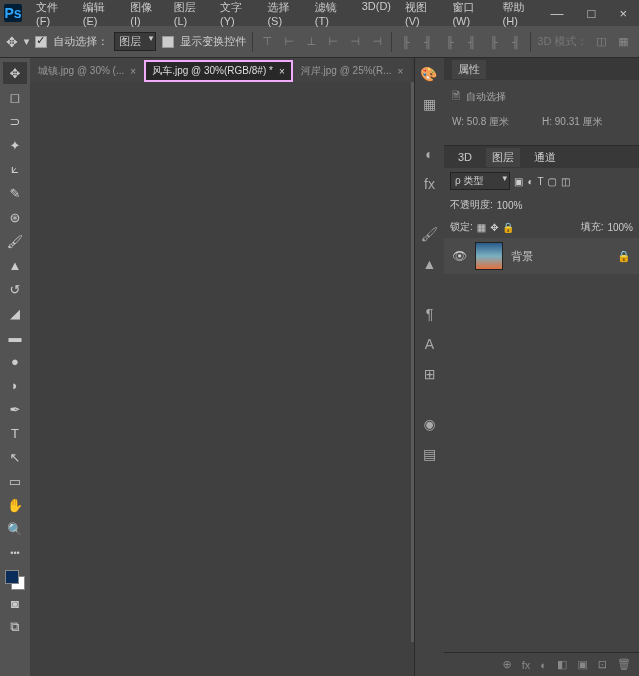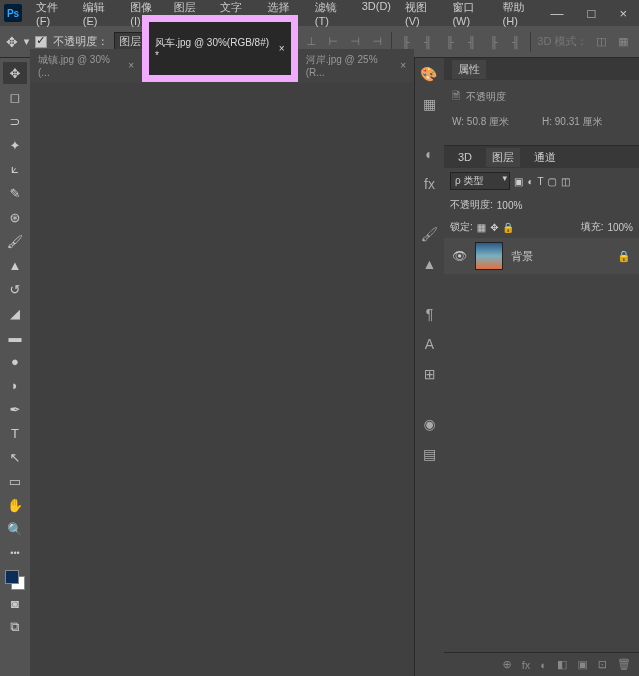--- a/index.html
+++ b/index.html
@@ -1,18 +1,18 @@
 <!DOCTYPE html>
 <html><head>
 <meta charset="utf-8">
 <style>
 *{margin:0;padding:0;box-sizing:border-box;font-family:"Microsoft YaHei",sans-serif;user-select:none}
 body{background:#535353;color:#ccc;font-size:11px;width:639px;height:676px;overflow:hidden}
 .titlebar{height:26px;background:#434343;display:flex;align-items:center;padding:0 4px}
-.ps-logo{width:18px;height:18px;background:#001e36;color:#31a8ff;display:flex;align-items:center;justify-content:center;font-weight:bold;font-size:10px;border-radius:2px;margin-right:8px}
+.ps-logo{width:18px;height:18px;background:#001e36;color:#31a8ff;display:flex;align-items:center;justify-content:center;font-weight:bold;font-size:14px;border-radius:2px;margin-right:8px}
 .menu{display:flex;gap:2px;flex:1}
 .menu span{padding:2px 6px;cursor:pointer}
 .wincontrols{display:flex;gap:8px;margin-left:auto}
 .wincontrols span{padding:2px 8px;cursor:pointer;font-size:13px}
 .optbar{height:32px;background:#535353;border-bottom:1px solid #2a2a2a;display:flex;align-items:center;padding:0 6px;gap:6px}
 .move-icon{font-size:14px}
 .cb{width:12px;height:12px;border:1px solid #999;display:inline-block;vertical-align:middle;background:#ccc;position:relative}
 .cb.checked::after{content:"✓";position:absolute;top:-3px;left:0;color:#222;font-size:11px}
 .dd{background:#3a3a3a;border:1px solid #222;padding:1px 14px 1px 4px;position:relative}
 .dd::after{content:"▾";position:absolute;right:2px;top:0;font-size:9px}
@@ -22,21 +22,21 @@
 .tooldock{width:30px;background:#535353;display:flex;flex-direction:column;align-items:center;padding-top:4px;gap:2px}
 .tool{width:24px;height:22px;display:flex;align-items:center;justify-content:center;font-size:13px;color:#ccc;cursor:pointer}
 .tool.sel{background:#3a3a3a}
 .swatch{width:20px;height:20px;margin-top:4px;position:relative}
 .swatch .fg{width:14px;height:14px;background:#0a2d5a;border:1px solid #888;position:absolute;top:0;left:0}
 .swatch .bg{width:14px;height:14px;background:#fff;border:1px solid #888;position:absolute;bottom:0;right:0}
 .docarea{flex:1;display:flex;flex-direction:row;background:#404040}
 .tabs{height:24px;background:#434343;display:flex;align-items:end}
 .tab{padding:4px 8px;background:#434343;font-size:10px;color:#999;display:flex;align-items:center;gap:6px;cursor:pointer}
 .tab.active{background:#282828;color:#ddd}
-.tab.hl{border:7px solid #f0abfc;padding:14px 6px}
+.tab.hl{border:2px solid #f0abfc;padding:2px 6px}
 .canvas{flex:1;position:relative;overflow:hidden}
 .img{position:absolute;top:8px;left:30px;width:328px;height:582px;background:linear-gradient(180deg,#1a2d4a 0%,#1e3a5a 8%,#2a4d6a 15%,#3a6d8a 25%,#5a9aaa 35%,#aaccbb 48%,#ffe5a0 52%,#ff9a4a 56%,#e06030 60%,#d04020 75%,#c03518 100%)}
 .windmill{position:absolute;top:240px;left:100px;width:130px;height:180px}
 .tower{position:absolute;bottom:0;left:50px;width:40px;height:120px;background:linear-gradient(90deg,#4a3a2a,#6a5540,#3a2a1a);clip-path:polygon(20% 0,80% 0,100% 100%,0 100%)}
 .cap{position:absolute;top:48px;left:55px;width:30px;height:18px;background:#5a4a38;border-radius:50% 50% 0 0}
 .blades{position:absolute;top:-10px;left:-30px;width:200px;height:140px}
 .blade{position:absolute;background:#3a3228;height:4px;transform-origin:center}
 .b1{width:200px;top:68px;left:0;transform:rotate(8deg)}
 .b2{width:180px;top:60px;left:10px;transform:rotate(-35deg)}
 .b3{width:170px;top:75px;left:15px;transform:rotate(55deg)}
@@ -85,21 +85,21 @@
     <span>—</span>
     <span>□</span>
     <span>×</span>
   </div>
 </div>
 
 <div class="optbar">
   <span class="move-icon">✥</span>
   <span>▾</span>
   <span class="cb checked"></span>
-  <span>不透明度：</span>
+  <span>自动选择：</span>
   <span class="dd">图层</span>
   <span class="cb"></span>
   <span>显示变换控件</span>
   <div class="sep"></div>
   <span class="align-ico">⊤</span>
   <span class="align-ico">⊢</span>
   <span class="align-ico">⊥</span>
   <span class="align-ico">⊢</span>
   <span class="align-ico">⊣</span>
   <span class="align-ico">⊣</span>
@@ -194,21 +194,21 @@
     <span class="rico">▤</span>
   </div>
   <div class="panels">
     <div class="panel">
       <div class="phead">
           <span class="ptab act">属性</span>
         </div>
       <div class="pbody">
         <div style="display:flex;align-items:center;gap:6px;margin-bottom:10px">
             <span>🗎</span>
-            <span>不透明度</span>
+            <span>自动选择</span>
           </div>
         <div class="proprow">
             <span><span>W:</span> <span>50.8 厘米</span></span>
             <span><span>H:</span> <span>90.31 厘米</span></span>
           </div>
       </div>
     </div>
     <div class="layers" style="margin-top:auto;height:300px">
       <div class="phead">
         <span class="ptab">3D</span>

